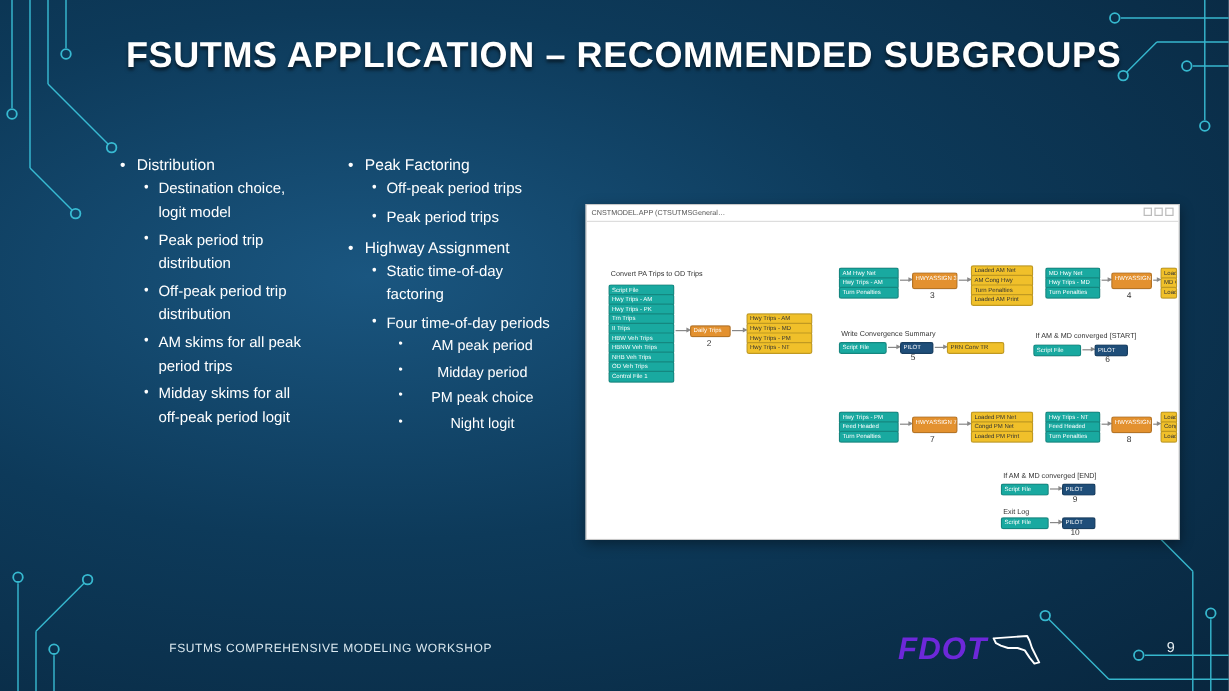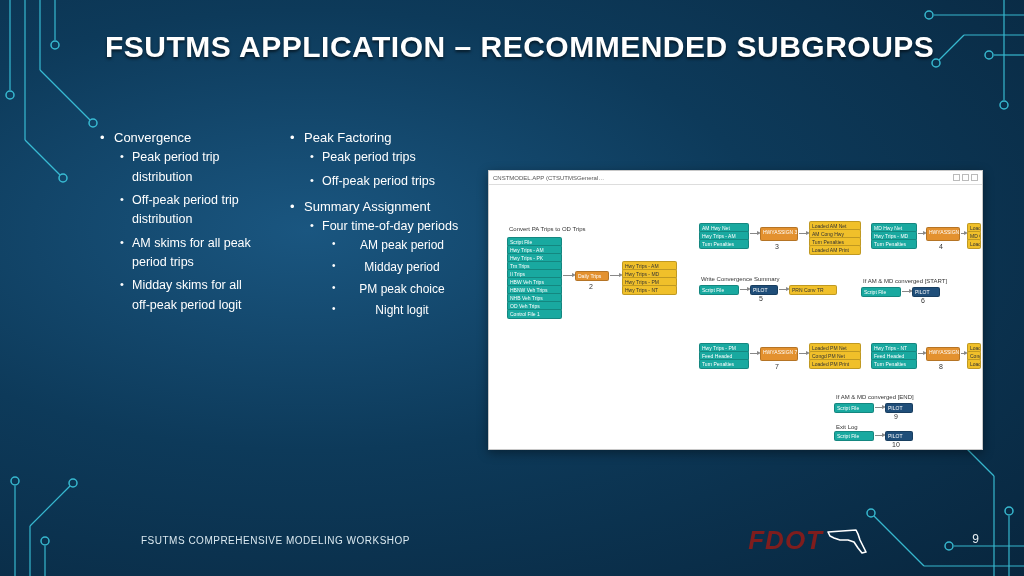--- a/index.html
+++ b/index.html
@@ -103,21 +103,21 @@
   }
   .fdot-logo {
     position: absolute;
     right: 150px; bottom: 20px;
     display: flex; align-items: center;
   }
   .fdot-logo .word {
     font-family: Arial, sans-serif;
     font-weight: 800; font-style: italic;
     font-size: 26px; letter-spacing: 1px;
-    color: #7f1d1d;
+    color: #6d28d9;
   }
   .fdot-logo svg { margin-left: 3px; }
 </style>
 </head>
 <body>
 
 <svg class="circuit tl" width="150" height="260">
   <line x1="10" y1="0" x2="10" y2="90"></line>
     <circle class="node" cx="10" cy="95" r="4"></circle>
   <line x1="25" y1="0" x2="25" y2="140"></line>
@@ -161,42 +161,44 @@
   <line x1="45" y1="200" x2="45" y2="170"></line>
     <circle class="node" cx="45" cy="165" r="4"></circle>
 </svg>
 
 <h1 class="title">FSUTMS APPLICATION – RECOMMENDED SUBGROUPS</h1>
 
 <div class="content">
   <div class="col">
     <ul class="top">
       <li>
-        <span>Convergence</span>
+        <span>Distribution</span>
         <ul class="sub">
+          <li>Destination choice, logit model</li>
           <li>Peak period trip distribution</li>
           <li>Off-peak period trip distribution</li>
           <li>AM skims for all peak period trips</li>
           <li>Midday skims for all off-peak period logit</li>
         </ul>
       </li>
     </ul>
   </div>
   <div class="col2">
     <ul class="top">
       <li>
         <span>Peak Factoring</span>
         <ul class="sub">
+          <li>Off-peak period trips</li>
           <li>Peak period trips</li>
-          <li>Off-peak period trips</li>
         </ul>
       </li>
       <li>
-        <span>Summary Assignment</span>
+        <span>Highway Assignment</span>
         <ul class="sub">
+          <li>Static time-of-day factoring</li>
           <li>
             <span>Four time-of-day periods</span>
             <ul class="sub2">
               <li>AM peak period</li>
               <li>Midday period</li>
               <li>PM peak choice</li>
               <li>Night logit</li>
             </ul>
           </li>
         </ul>

